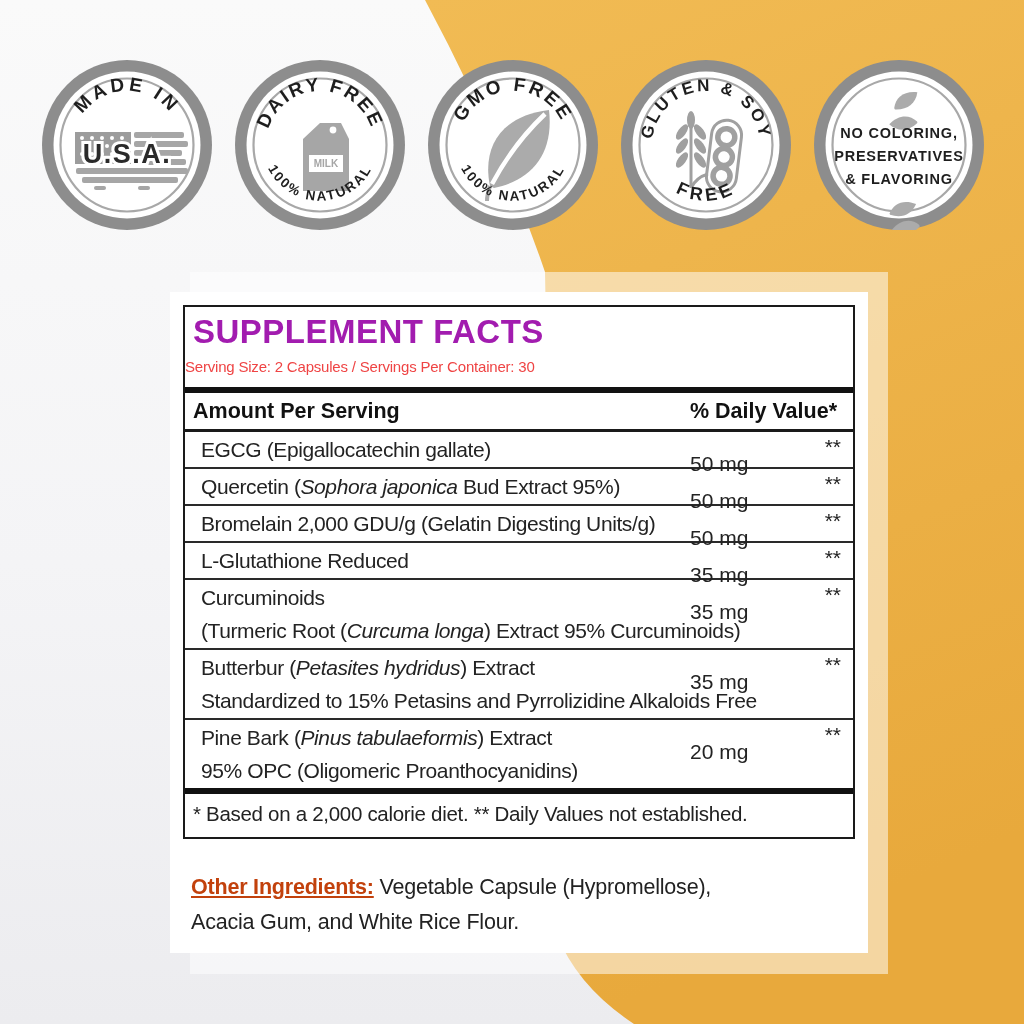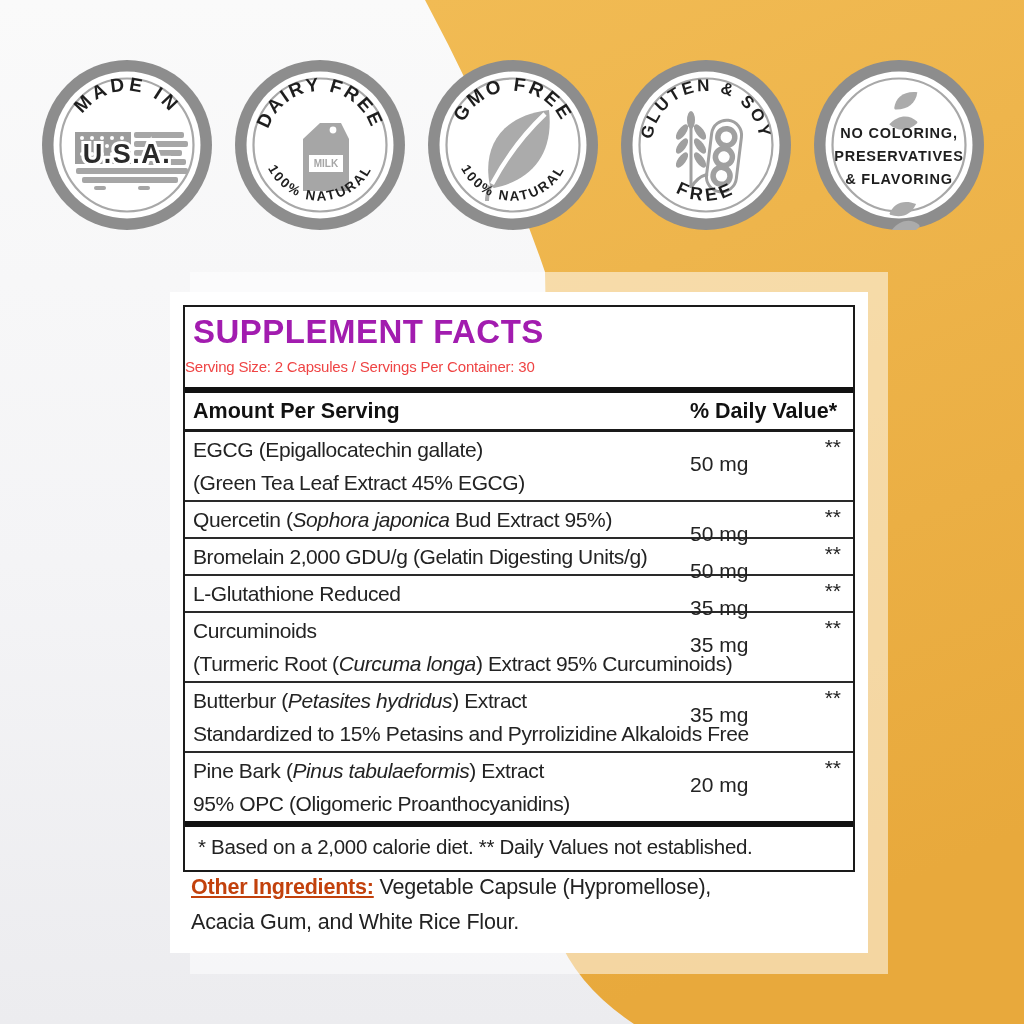--- a/index.html
+++ b/index.html
@@ -17,25 +17,25 @@
   .factbox{position:absolute;left:13px;top:13px;width:668px;border:2.5px solid #1a1a1a;background:#fff;}
   .fb-title{font-weight:bold;font-size:33px;letter-spacing:.5px;color:#a21caf;
             margin:6px 8px 0 8px;line-height:38px;}
   .fb-serving{font-size:15px;color:#ef4444;margin:2px 8px 6px 0;line-height:28px;letter-spacing:-.2px;}
   .bar-thick{height:6px;background:#111;}
   .bar-mid{height:3px;background:#1a1a1a;}
   .fb-header{display:flex;justify-content:space-between;align-items:center;
              font-weight:bold;font-size:21.5px;color:#111;padding:0 16px 0 8px;line-height:36px;}
   .frow{position:relative;border-bottom:2px solid #2a2a2a;padding:1px 0;}
   .frow:last-child{border-bottom:none;}
-  .fnames{padding-left:8px;font-size:21px;color:#232323;letter-spacing:-.4px;}
+  .fnames{padding-left:16px;font-size:21px;color:#232323;letter-spacing:-.4px;}
   .fline{line-height:33px;white-space:nowrap;}
   .famt{position:absolute;left:505px;top:15px;font-size:21px;color:#232323;line-height:33px;}
   .fdv{position:absolute;right:12px;top:-2px;font-size:21px;color:#232323;line-height:33px;}
-  .fb-footnote{font-size:20.5px;color:#222;padding:5px 8px 8px 13px;line-height:30px;letter-spacing:-.3px;}
+  .fb-footnote{font-size:20.5px;color:#222;padding:5px 8px 8px 8px;line-height:30px;letter-spacing:-.3px;}
   .other{position:absolute;left:21px;top:578px;width:640px;font-size:21.5px;color:#222;
          line-height:35px;letter-spacing:-.2px;}
   .other b{color:#c2410c;text-decoration:underline;}
 
   
   .badge{position:absolute;top:60px;width:170px;height:170px;}
   .badge svg{display:block;}
   .arc-text{font-weight:bold;fill:#1e1e1e;}
 </style>
 </head>
@@ -69,21 +69,20 @@
     <div class="bar-thick"></div>
     <div class="fb-header">
       <span>Amount Per Serving</span>
       <span>% Daily Value*</span>
     </div>
     <div class="bar-mid"></div>
     <div>
           <div class="frow">
             <div class="fnames">
               <div class="fline"><span>EGCG (Epigallocatechin gallate)</span></div>
-              <div class="fline"><span>(Green Tea Leaf Extract 45% EGCG)</span></div>
             </div>
             <span class="famt">50 mg</span>
             <span class="fdv">**</span>
           </div>
           <div class="frow">
             <div class="fnames">
               <div class="fline"><span>Quercetin (</span><i>Sophora japonica</i><span> Bud Extract 95%)</span></div>
             </div>
             <span class="famt">50 mg</span>
             <span class="fdv">**</span>

